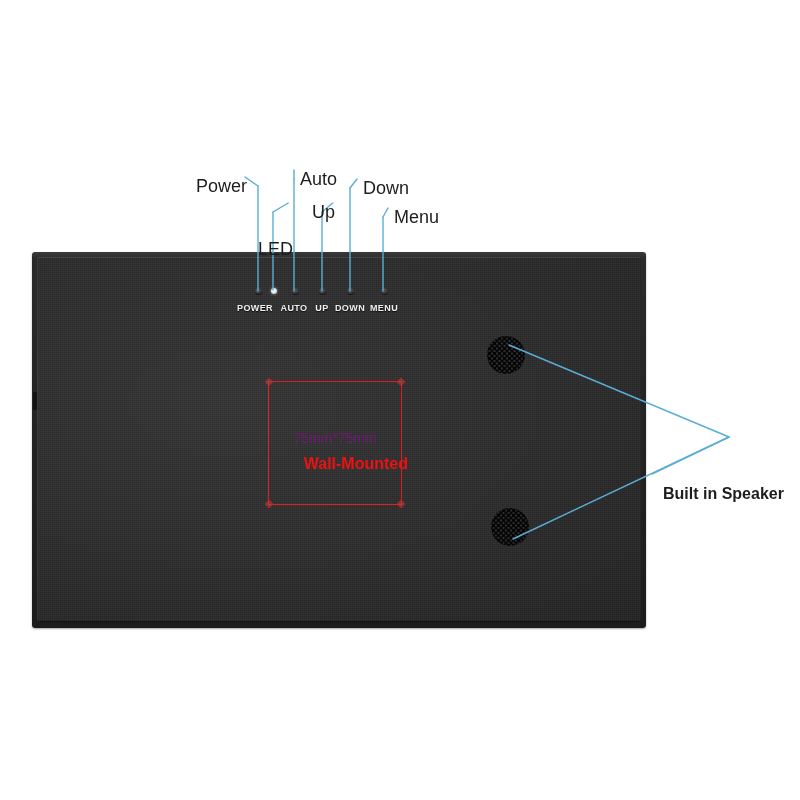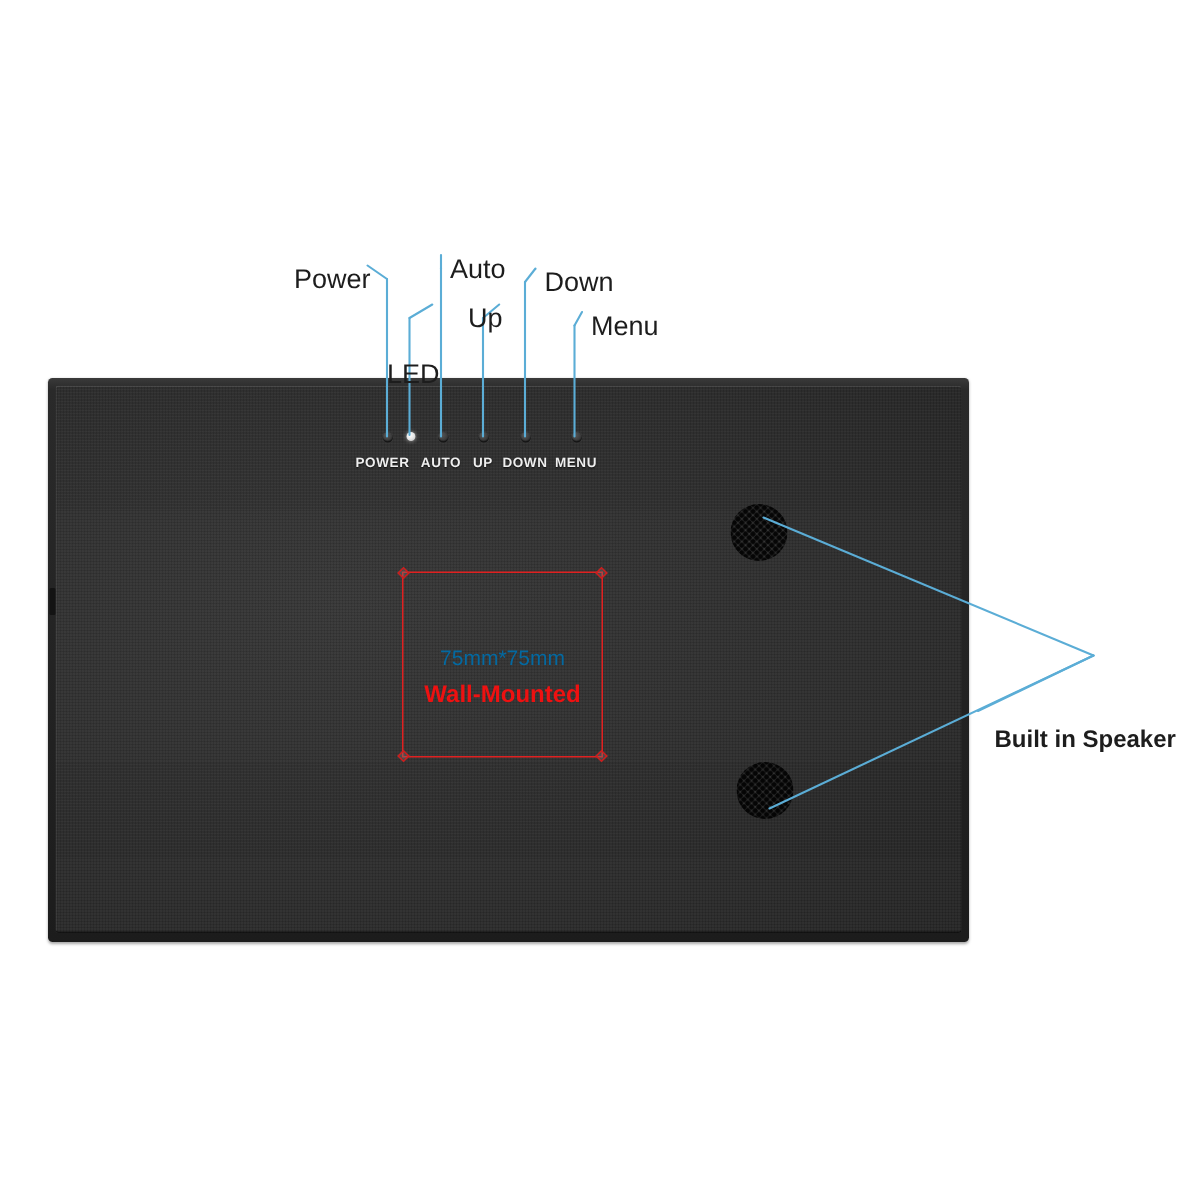--- a/index.html
+++ b/index.html
@@ -131,30 +131,30 @@
     background: rgba(120,120,120,0.35);
     box-sizing: border-box;
     transform: rotate(45deg);
   }
   .vesa-size {
     position: absolute;
     left: 268px;
     top: 430px;
     width: 134px;
     text-align: center;
-    color: #0369a1;
+    color: #701a75;
     font-size: 14px;
     white-space: nowrap;
   }
   .vesa-title {
     position: absolute;
     left: 262px;
     top: 455px;
     width: 146px;
-    text-align: center;
+    text-align: right;
     color: #ee1111;
     font-size: 16px;
     font-weight: bold;
     white-space: nowrap;
   }
 
   
   .speaker-grille {
     position: absolute;
     width: 38px; height: 38px;

